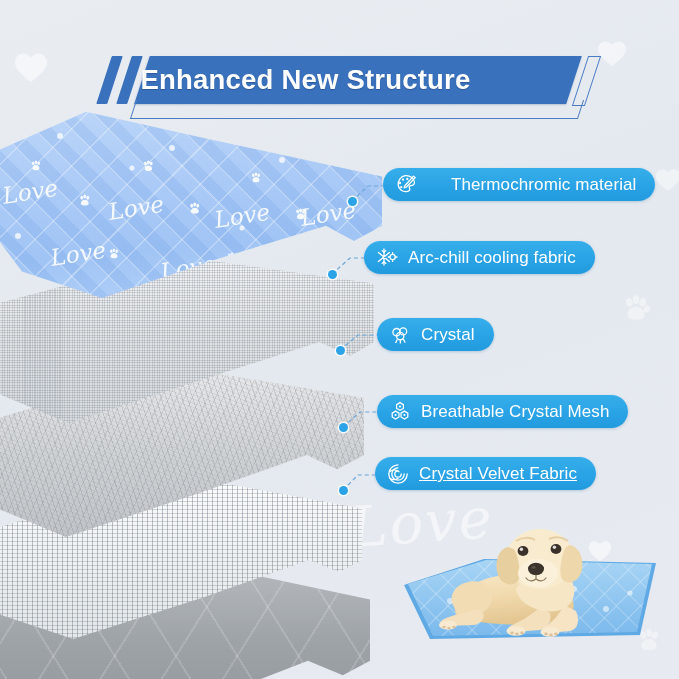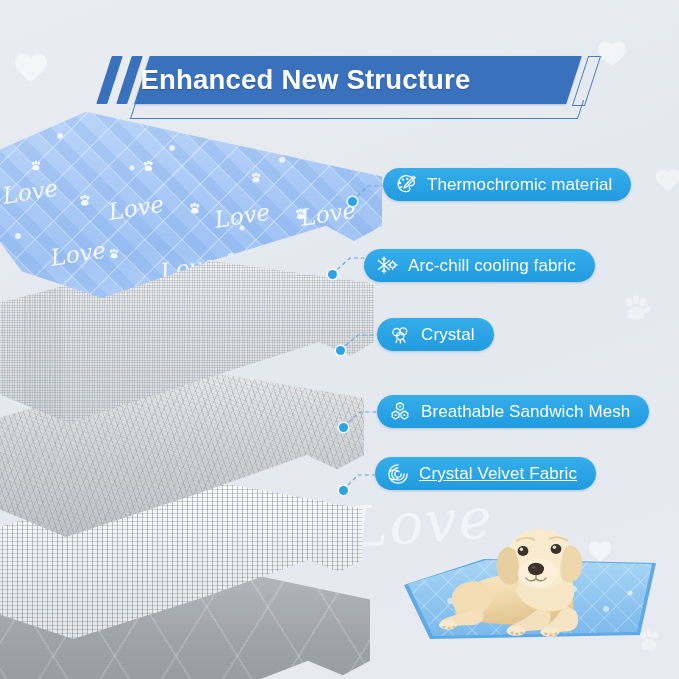--- a/index.html
+++ b/index.html
@@ -145,22 +145,22 @@
   .pill .picon{
     width:24px;height:24px;margin-right:9px;flex:0 0 auto;
     display:block;
   }
   .pill .plabel{
     font-size:17px;
     font-weight:400;
     letter-spacing:.1px;
     line-height:1;
   }
-  #pill1{left:383px;top:168px;}
-  #pill2{left:364px;top:241px;margin-top:8px;}
+  #pill1{left:383px;top:168px;gap:24px;}
+  #pill2{left:364px;top:241px;}
   #pill3{left:377px;top:318px;}
   #pill4{left:377px;top:395px;}
   #pill5{left:375px;top:457px;text-decoration:underline;}
 
   
   #photo{position:absolute;left:388px;top:497px;width:276px;height:150px;}
 </style>
 </head>
 <body>
 
@@ -413,21 +413,21 @@
         <path d="M12 2.6l3.4 2v3.9L12 10.4 8.6 8.5V4.6z"></path>
         <path d="M7.6 11.1l3.4 2V17l-3.4 2-3.4-2v-3.9z"></path>
         <path d="M16.4 11.1l3.4 2V17l-3.4 2-3.4-2v-3.9z"></path>
       </g>
       <g fill="#fff" opacity=".95">
         <circle cx="12" cy="6.5" r="1.1"></circle>
           <circle cx="7.6" cy="15" r="1.1"></circle>
           <circle cx="16.4" cy="15" r="1.1"></circle>
       </g>
     </svg>
-    <span class="plabel">Breathable Sandwich Mesh</span>
+    <span class="plabel">Breathable Crystal Mesh</span>
   </div>
 
   <div class="pill" id="pill5">
     <svg class="picon" viewBox="0 0 24 24">
       <g fill="none" stroke="#fff" stroke-width="1.3" stroke-linecap="round">
         <path d="M12 2.8a9.2 9.2 0 1 0 9.2 9.2"></path>
         <path d="M12 5.8a6.2 6.2 0 1 0 6.2 6.2"></path>
         <path d="M12 8.8a3.2 3.2 0 1 0 3.2 3.2"></path>
         <path d="M4.4 16.6c2.4 1.4 5.4 1.3 7.6-.3M3.6 9.6c2.8-2 6.6-2 9.4.1"></path>
       </g>

